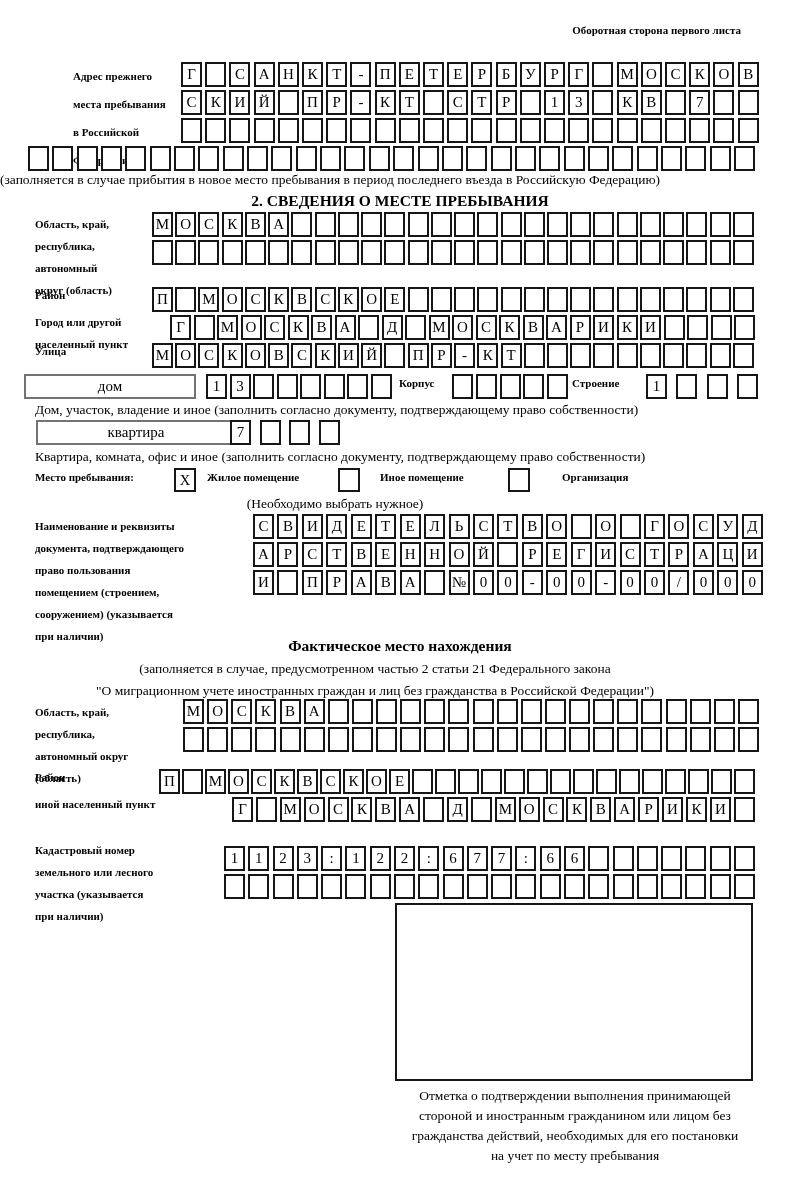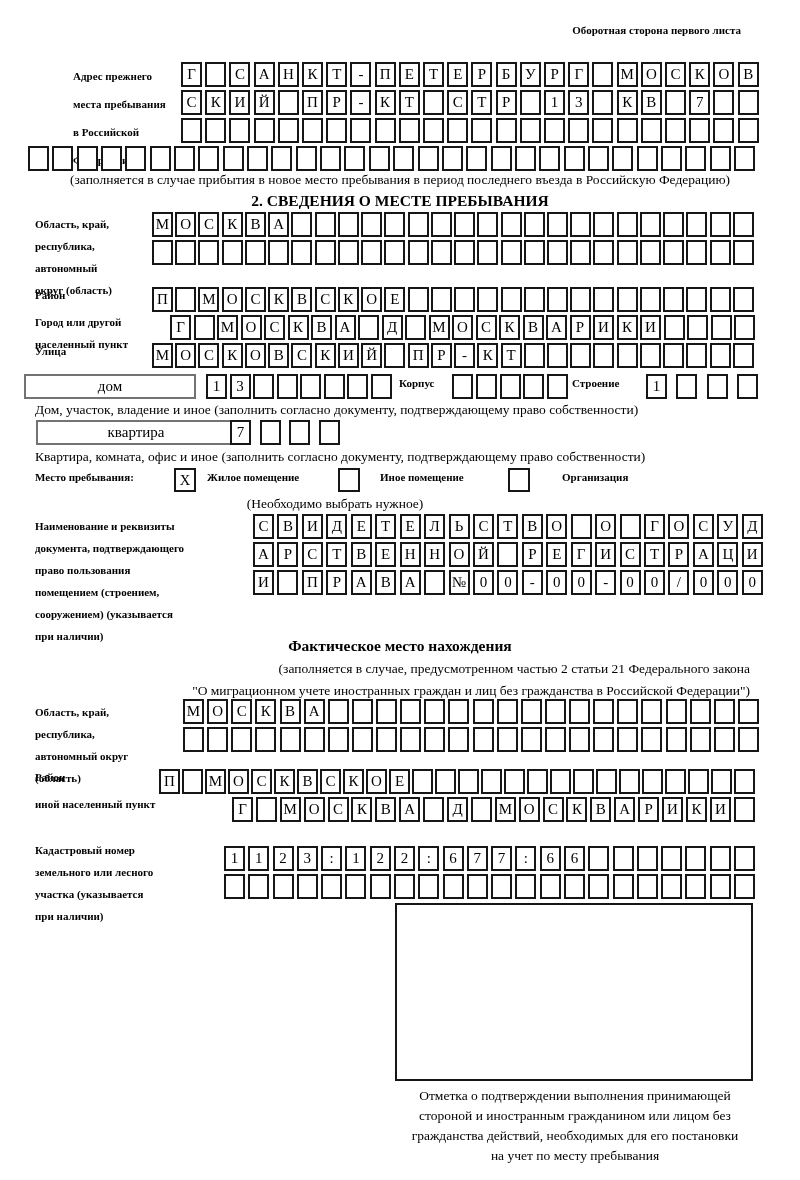--- a/index.html
+++ b/index.html
@@ -139,21 +139,21 @@
       <span class="cell"></span>
       <span class="cell"></span>
       <span class="cell"></span>
       <span class="cell"></span>
       <span class="cell"></span>
       <span class="cell"></span>
       <span class="cell"></span>
       <span class="cell"></span>
       <span class="cell"></span>
     </div>
-  <div class="t cap" style="top:172px;left:0;width:800px;text-align:center;">(заполняется в случае прибытия в новое место пребывания в период последнего въезда в Российскую Федерацию)</div>
+  <div class="t cap" style="top:172px;left:0;width:800px;">(заполняется в случае прибытия в новое место пребывания в период последнего въезда в Российскую Федерацию)</div>
 
   <div class="t title" style="top:192px;left:0;width:800px;">2. СВЕДЕНИЯ О МЕСТЕ ПРЕБЫВАНИЯ</div>
 
   <div class="t lbl lines22" style="top:213px;left:35px;">
       <div class="line">Область, край,</div>
       <div class="line">республика,</div>
       <div class="line">автономный</div>
       <div class="line">округ (область)</div>
     </div>
   <div class="boxrow" style="top:212px;left:152px;width:602px;">
@@ -423,21 +423,21 @@
       <span class="cell">-</span>
       <span class="cell">0</span>
       <span class="cell">0</span>
       <span class="cell">/</span>
       <span class="cell">0</span>
       <span class="cell">0</span>
       <span class="cell">0</span>
     </div>
 
   <div class="t title" style="top:637px;left:0;width:800px;">Фактическое место нахождения</div>
-  <div class="t cap lines22" style="top:658px;left:0;width:750px;text-align:right;">
+  <div class="t cap lines22" style="top:658px;left:0;width:750px;text-align:center;">
       <div class="line">(заполняется в случае, предусмотренном частью 2 статьи 21 Федерального закона</div>
       <div class="line">"О миграционном учете иностранных граждан и лиц без гражданства в Российской Федерации")</div>
     </div>
 
   <div class="t lbl lines22" style="top:701px;left:35px;">
       <div class="line">Область, край,</div>
       <div class="line">республика,</div>
       <div class="line">автономный округ</div>
       <div class="line">(область)</div>
     </div>

